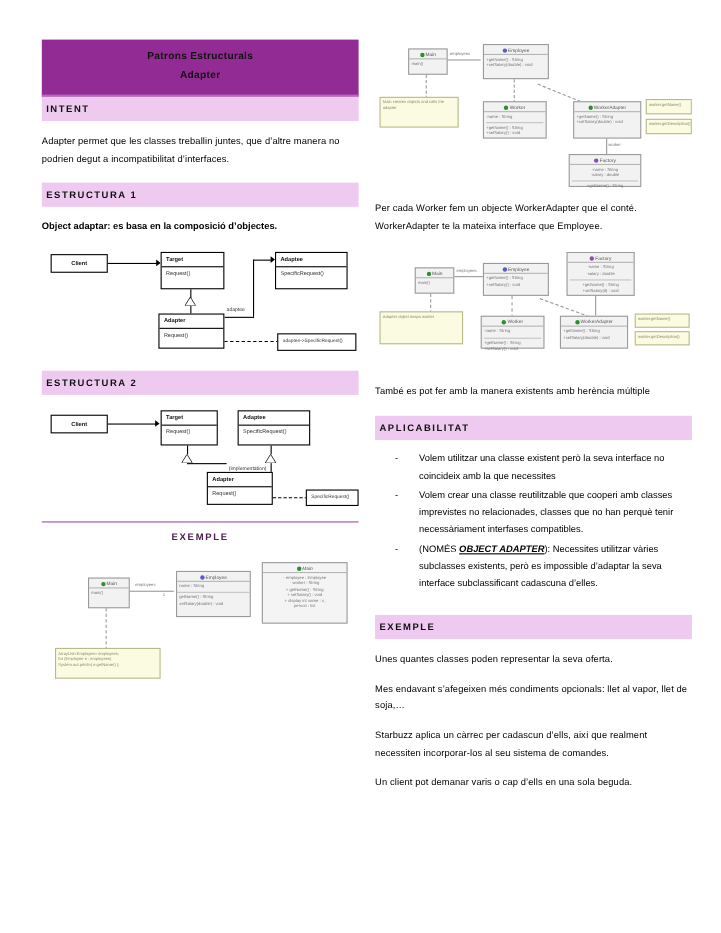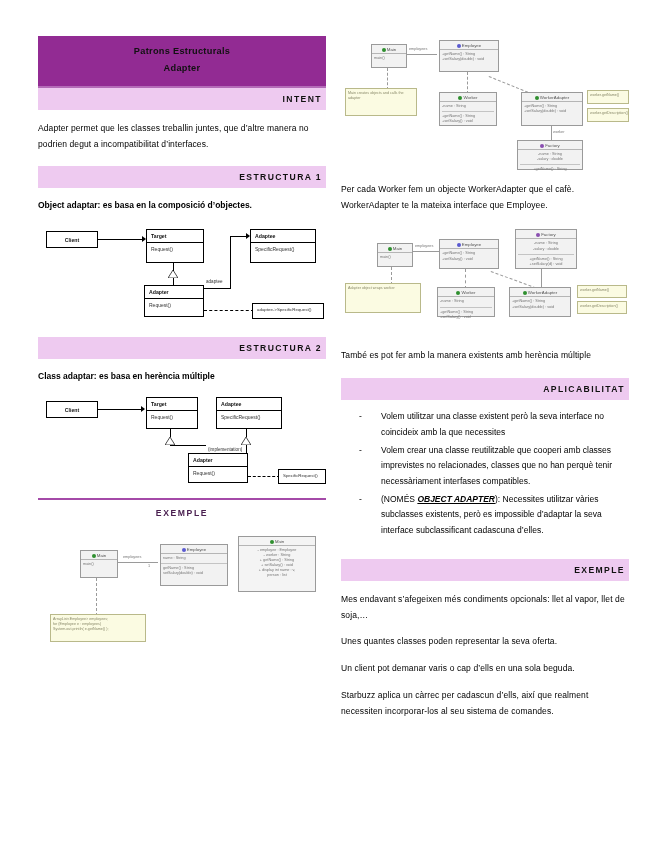--- a/index.html
+++ b/index.html
@@ -37,21 +37,21 @@
     font-weight: bold;
     font-size: 9.2px;
     letter-spacing: .3px;
     padding: 7px 4px 8px 4px;
     border-bottom: 2px solid #b46bb8;
     line-height: 1.9;
   }
   .banner-dark .l2 { display:block; }
   .banner-light {
     background: #EECAF0;
-    text-align: right;
+    text-align: left;
     font-weight: bold;
     font-size: 8.6px;
     letter-spacing: 1.4px;
     padding: 6px 4px;
     color: #111;
   }
   .banner-decorator {
     background: #922B93;
     color: #fff;
     text-align: center;
@@ -289,21 +289,20 @@
         <div class="rowtxt">Request()</div>
       </div>
 
       <div class="dash-ln" style="left:166px; top:87px; width:50px;"></div>
       <div class="uml-note" style="left:214px; top:80px; width:72px; height:16px; font-size:4.4px;">adaptee-&gt;SpecificRequest()</div>
     </div>
 
     <div class="spacer-sm"></div>
     <div class="banner-light">ESTRUCTURA 2</div>
 
-    <div class="lead">Class adaptar: es basa en herència múltiple</div>
 
     <div class="uml" style="height:95px;">
       <div class="uml-box" style="left:8px; top:8px; width:52px; height:17px;">
         <div class="hd nb" style="text-align:center; padding-top:5px;">Client</div>
       </div>
       <div class="ln h" style="left:60px; top:16px; width:46px;"></div>
       <div class="arrow-r" style="left:103px; top:13px;"></div>
 
       <div class="uml-box" style="left:108px; top:4px; width:52px; height:32px;">
         <div class="hd">Target</div>
@@ -414,21 +413,21 @@
 
       <div class="cbox" style="left:176px; top:104px; width:66px; height:30px;">
         <div class="cb-hd"><span class="cls-ico ico-p"></span><span>Factory</span></div>
         <div class="cb-body" style="text-align:center;">-name : String<br>-salary : double<div class="sep"></div>+getName() : String<br>+setSalary(d) : void</div>
       </div>
 
       <div class="gdash v" style="left:46px; top:32px; height:22px;"></div>
       <div class="nbox" style="left:4px; top:52px; width:72px; height:28px;">Main creates objects and calls the adapter</div>
     </div>
 
-    <p class="txt">Per cada Worker fem un objecte WorkerAdapter que el cafè. WorkerAdapter te la mateixa interface que Employee.</p>
+    <p class="txt">Per cada Worker fem un objecte WorkerAdapter que el conté. WorkerAdapter te la mateixa interface que Employee.</p>
 
     <div class="shot blur" style="height:108px; margin-top:16px;">
       <div class="cbox" style="left:36px; top:14px; width:36px; height:24px;">
         <div class="cb-hd"><span class="cls-ico ico-g"></span><span>Main</span></div>
         <div class="cb-body">main()</div>
       </div>
       <div class="gln h" style="left:72px; top:22px; width:26px;"></div>
       <div class="glbl" style="left:74px; top:15px;">employees</div>
 
       <div class="cbox" style="left:98px; top:10px; width:60px; height:30px;">
@@ -479,19 +478,19 @@
       <li>
         <span class="dash">-</span>
         <span>(NOMÉS </span><span class="oa">OBJECT ADAPTER</span><span>): Necessites utilitzar vàries subclasses existents, però es impossible d’adaptar la seva interface subclassificant cadascuna d’elles.</span>
       </li>
     </ul>
 
     <div class="spacer-md"></div>
     <div style="height:4px;"></div>
     <div class="banner-light">EXEMPLE</div>
 
+    <p class="txt">Unes quantes classes poden representar la seva oferta.</p>
     <p class="txt">Mes endavant s’afegeixen més condiments opcionals: llet al vapor, llet de soja,…</p>
-    <p class="txt">Unes quantes classes poden representar la seva oferta.</p>
+    <p class="txt">Starbuzz aplica un càrrec per cadascun d’ells, així que realment necessiten incorporar-los al seu sistema de comandes.</p>
     <p class="txt">Un client pot demanar varis o cap d’ells en una sola beguda.</p>
-    <p class="txt">Starbuzz aplica un càrrec per cadascun d’ells, així que realment necessiten incorporar-los al seu sistema de comandes.</p>
   </div>
 
 </div>
 
 </body></html>

